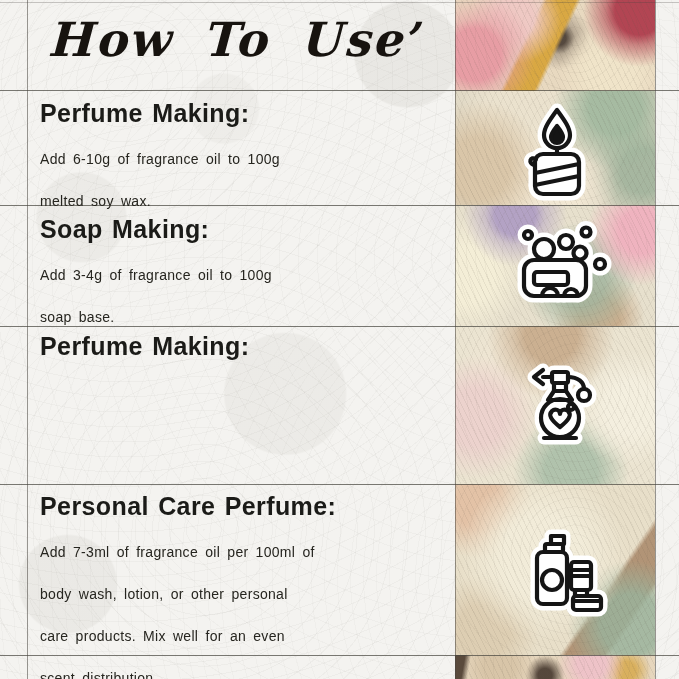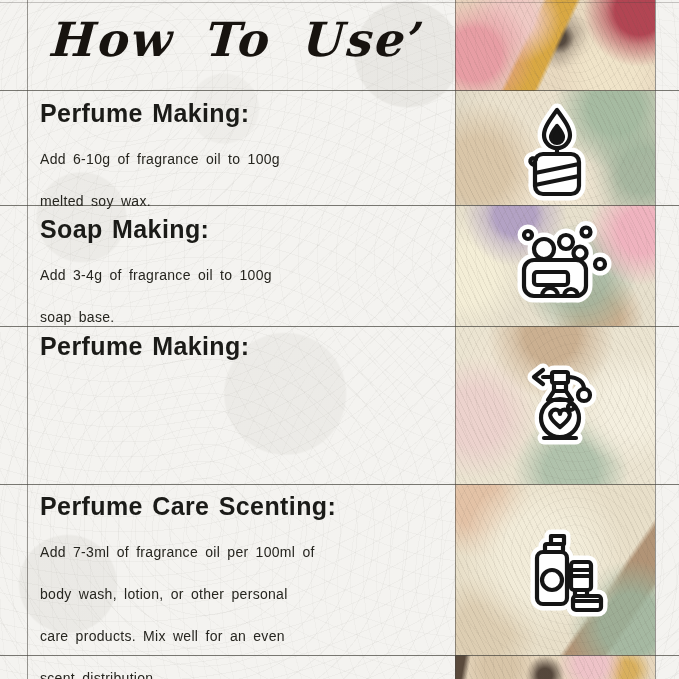--- a/index.html
+++ b/index.html
@@ -144,21 +144,21 @@
     <h2>Soap Making:</h2>
     <p>Add 3-4g of fragrance oil to 100g
 soap base.</p>
   </section>
 
   <section class="sec" style="top:332px; width:430px">
     <h2>Perfume Making:</h2>
   </section>
 
   <section class="sec" style="top:492px; width:430px">
-    <h2>Perfume Care Scenting:</h2>
+    <h2>Personal Care Perfume:</h2>
     <p>Add 7-3ml of fragrance oil per 100ml of
 body wash, lotion, or other personal
 care products. Mix well for an even
 scent distribution.</p>
   </section>
 
   <svg width="0" height="0" style="position:absolute" aria-hidden="true">
     <defs>
       <g id="g-candle">
         <path d="M30,6 C22,17 17,24 17,31 a13,13 0 0 0 26,0 C43,24 38,17 30,6 Z"></path>

